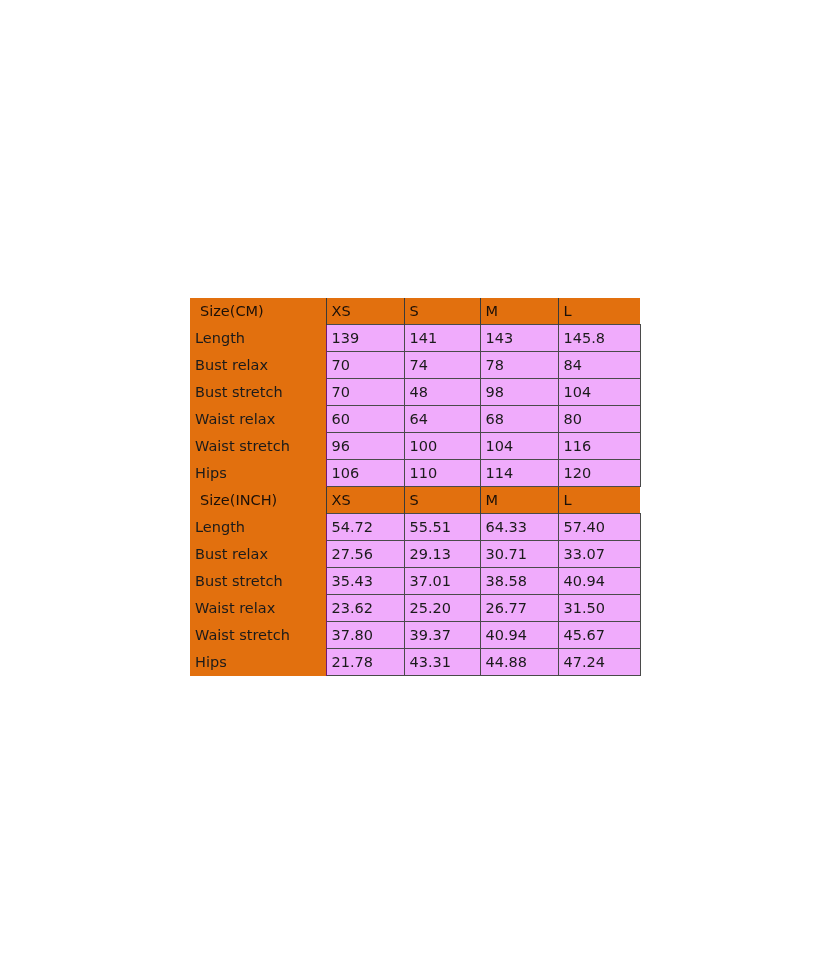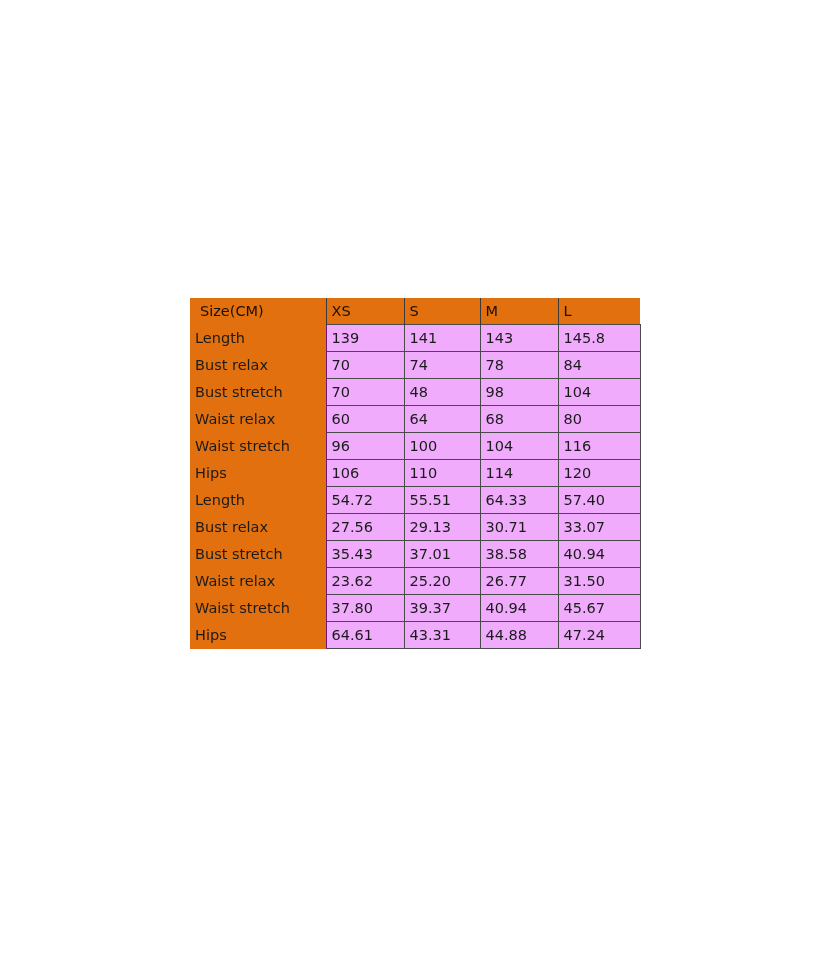--- a/index.html
+++ b/index.html
@@ -135,20 +135,27 @@
           <td class="value-cell">104</td>
           <td class="value-cell last-col">116</td>
         </tr>
         <tr>
           <td class="label-cell">Hips</td>
           <td class="value-cell">106</td>
           <td class="value-cell">110</td>
           <td class="value-cell">114</td>
           <td class="value-cell last-col">120</td>
         </tr>
+        <tr class="header-row">
+          <td class="label-cell">Size(INCH)</td>
+          <td>XS</td>
+          <td>S</td>
+          <td>M</td>
+          <td>L</td>
+        </tr>
         <tr>
           <td class="label-cell">Length</td>
           <td class="value-cell">54.72</td>
           <td class="value-cell">55.51</td>
           <td class="value-cell">64.33</td>
           <td class="value-cell last-col">57.40</td>
         </tr>
         <tr>
           <td class="label-cell">Bust relax</td>
           <td class="value-cell">27.56</td>
@@ -172,20 +179,20 @@
         </tr>
         <tr>
           <td class="label-cell">Waist stretch</td>
           <td class="value-cell">37.80</td>
           <td class="value-cell">39.37</td>
           <td class="value-cell">40.94</td>
           <td class="value-cell last-col">45.67</td>
         </tr>
         <tr>
           <td class="label-cell">Hips</td>
-          <td class="value-cell">64.61</td>
+          <td class="value-cell">21.78</td>
           <td class="value-cell">43.31</td>
           <td class="value-cell">44.88</td>
           <td class="value-cell last-col">47.24</td>
         </tr>
       </tbody>
   </table>
 </div>
 
 </body></html>

